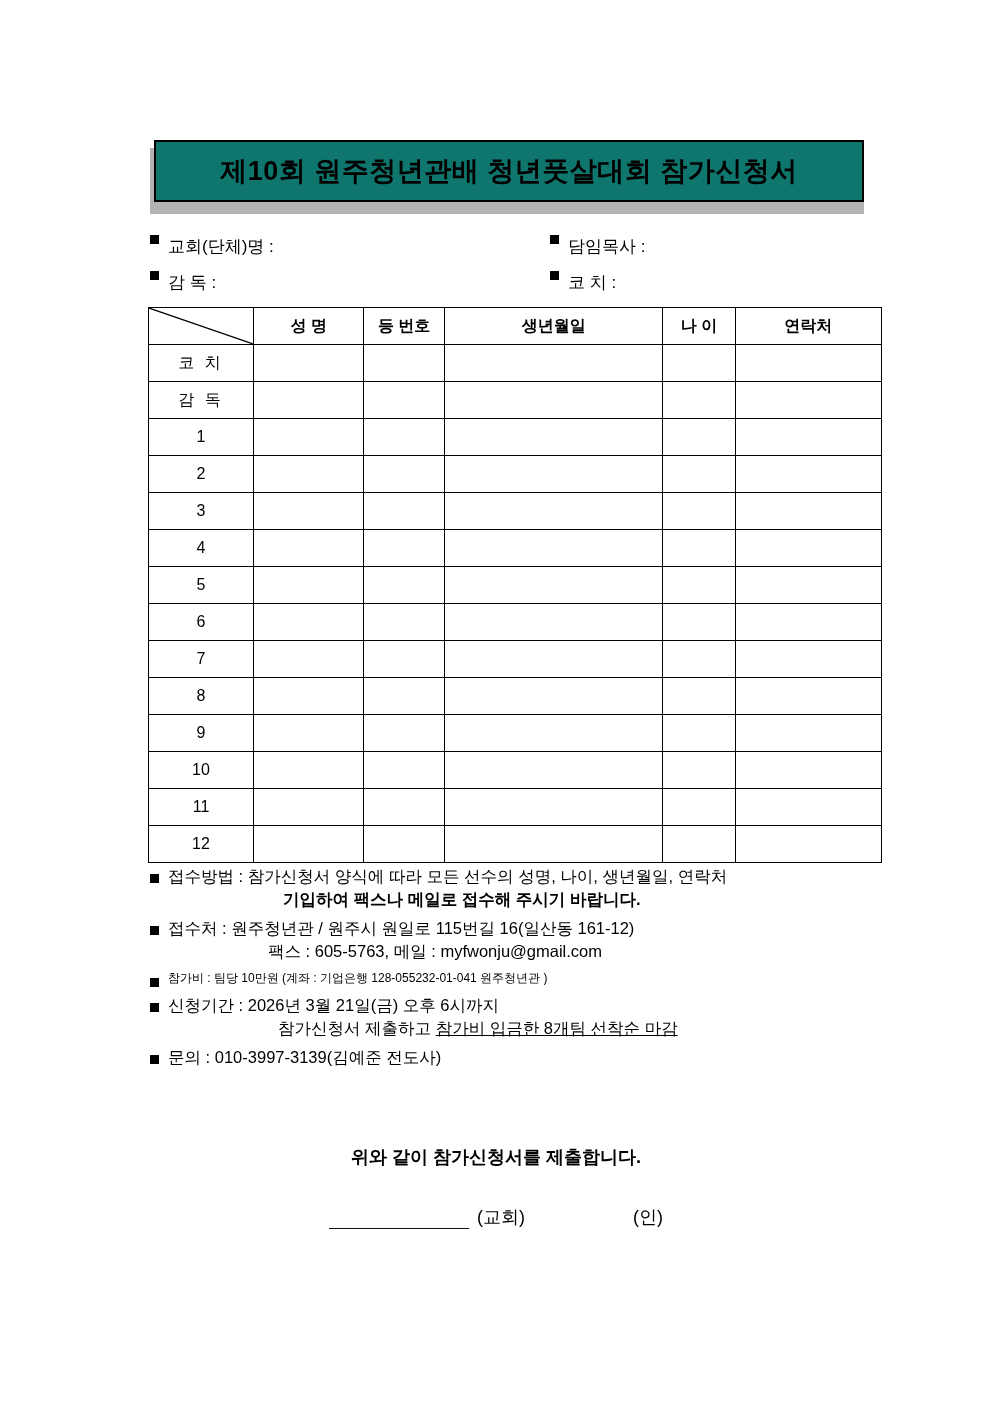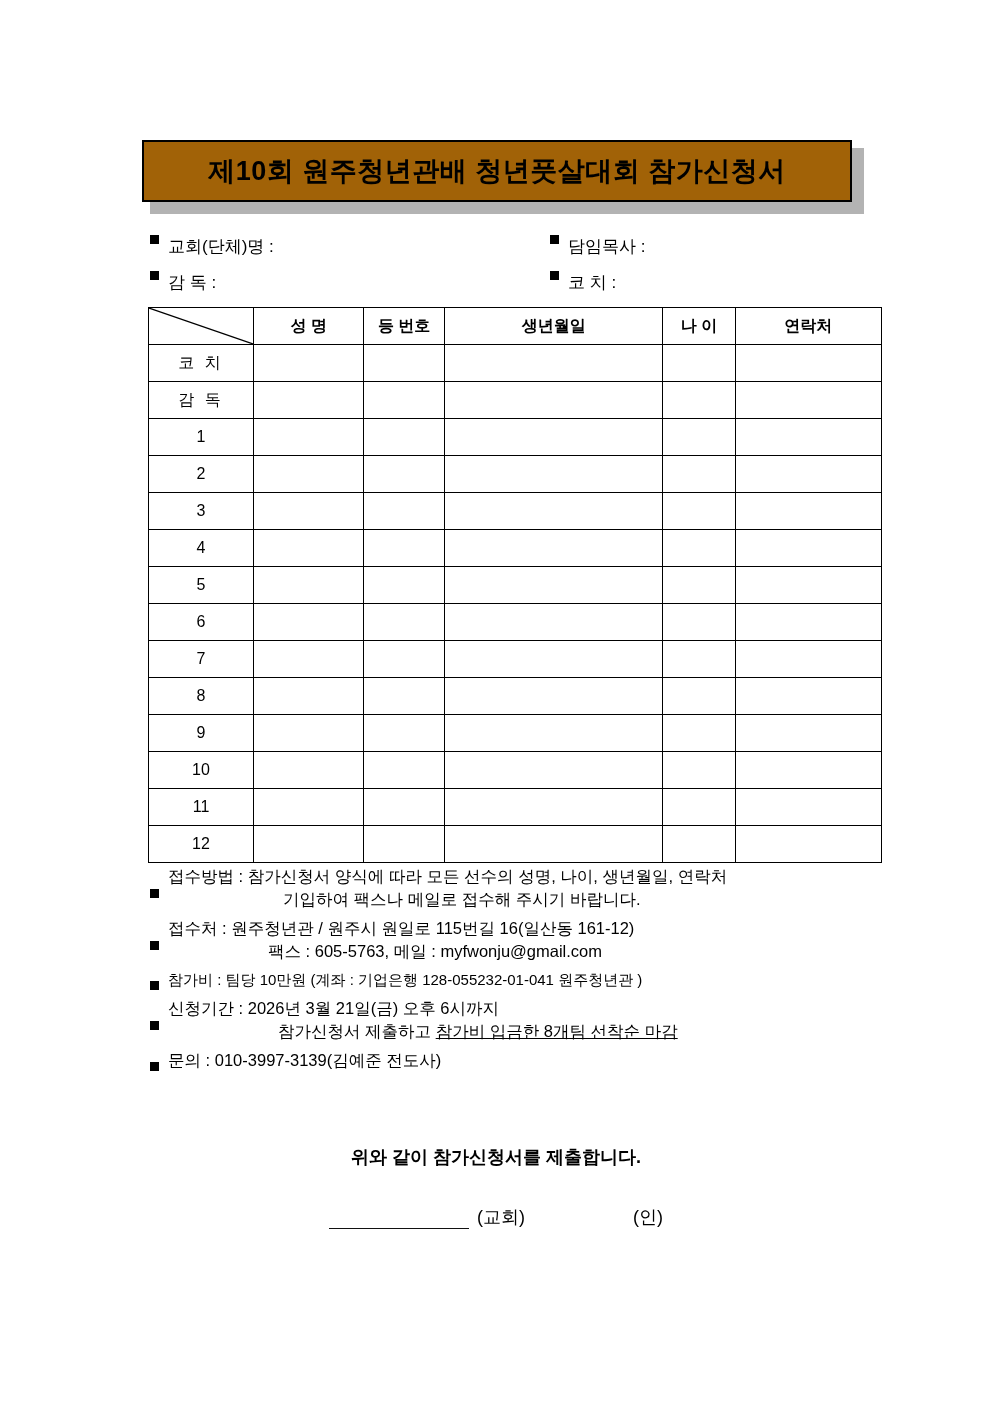--- a/index.html
+++ b/index.html
@@ -33,25 +33,25 @@
   .title-shadow {
     position: absolute;
     left: 8px;
     top: 8px;
     width: 714px;
     height: 66px;
     background: #b3b3b3;
   }
   .title-box {
     position: absolute;
-    left: 0; top: 0;
+    left: 12px; top: 0;
     width: 706px;
     height: 58px;
     border: 2px solid #000;
-    background: #a16207;
+    background: #0f766e;
     display: flex;
     align-items: center;
     justify-content: center;
   }
   .title-text {
     font-size: 27px;
     font-weight: bold;
     letter-spacing: 0.5px;
     white-space: nowrap;
   }
@@ -133,33 +133,33 @@
   .notes {
     position: absolute;
     left: 150px;
     top: 868px;
     width: 720px;
     font-size: 16.5px;
     line-height: 1.0;
   }
   .note {
     display: flex;
-    align-items: center;
+    align-items: flex-start;
     margin-bottom: 7px;
   }
   .note .bullet {
     margin-top: 6px;
     flex: 0 0 auto;
   }
   .note-body { flex: 1 1 auto; }
   .note-line { margin-bottom: 6px; }
-  .indent-1 { padding-left: 115px; }
+  .indent-1 { padding-left: 115px; font-weight: bold; }
   .indent-2 { padding-left: 100px; }
   .indent-3 { padding-left: 110px; }
-  .small { font-size: 15px; }
+  .small { font-size: 12px; }
   .underline { text-decoration: underline; }
 
   
   .closing {
     position: absolute;
     left: 0;
     top: 1145px;
     width: 992px;
     text-align: center;
     font-size: 18px;

